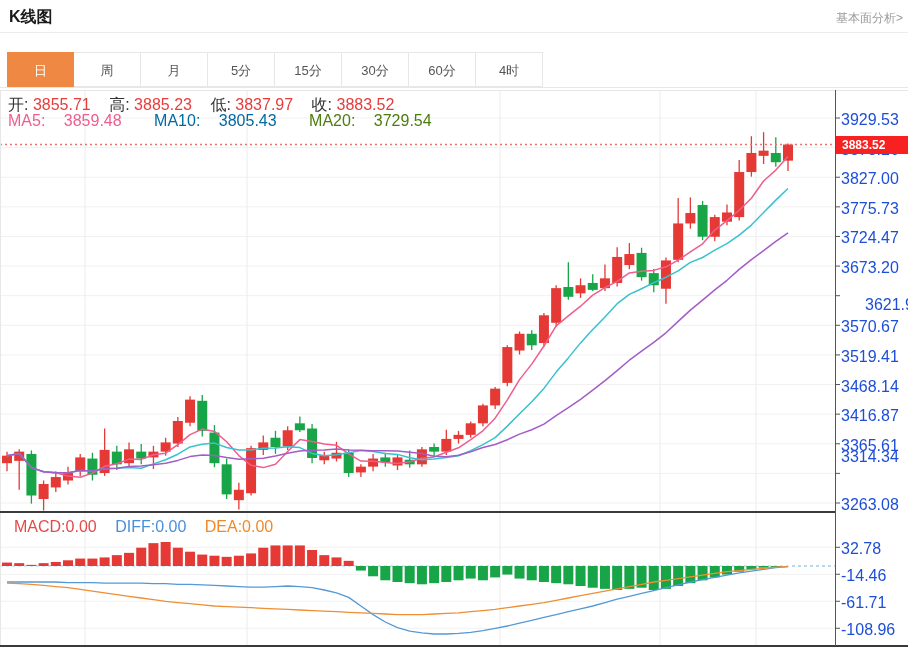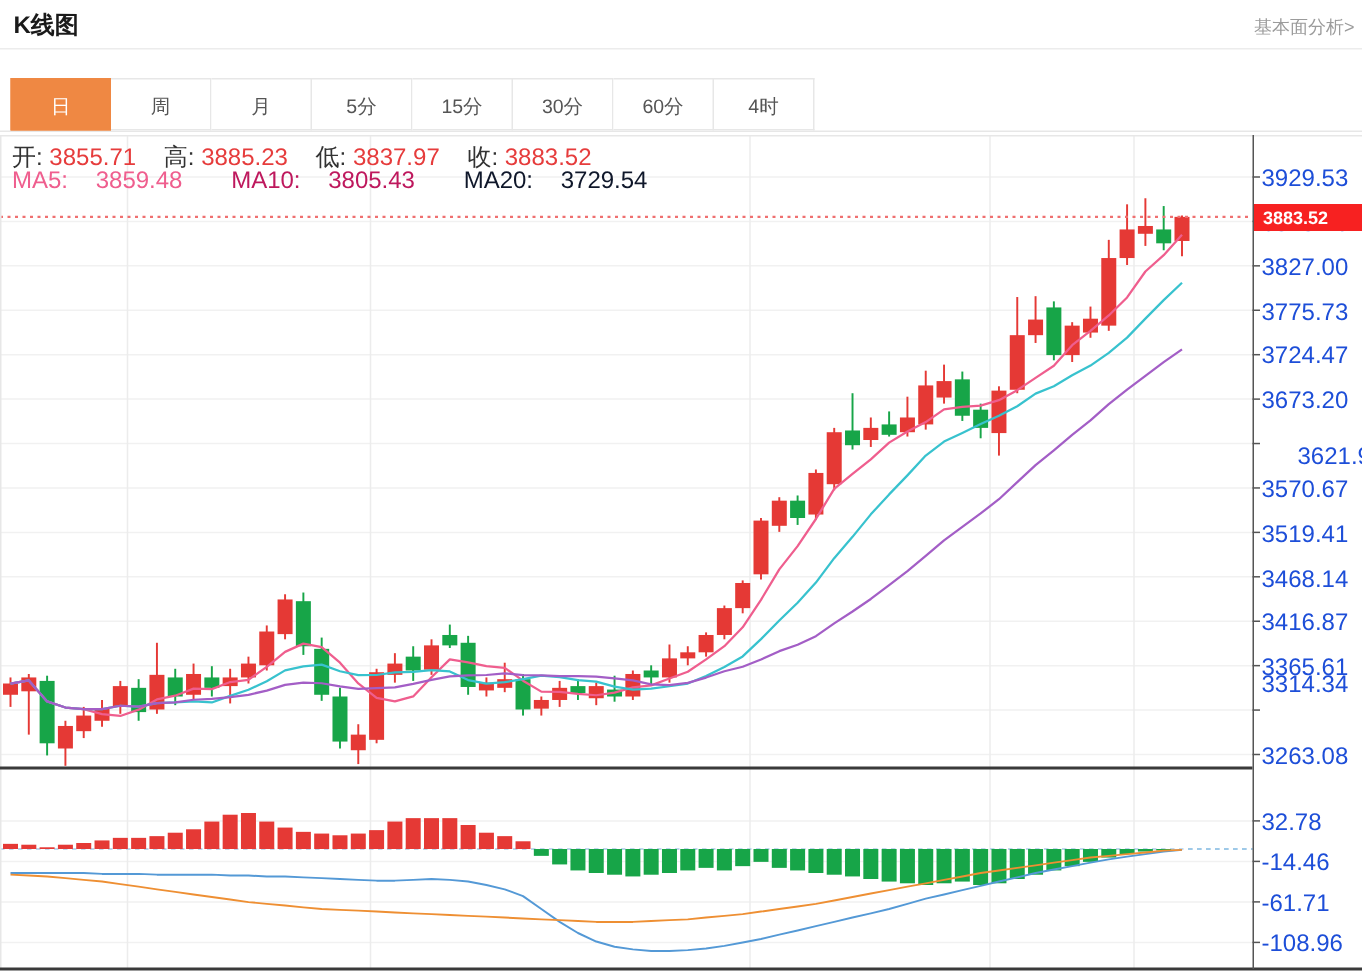--- a/index.html
+++ b/index.html
@@ -22,21 +22,21 @@
 
   .chart-panel { position:absolute; top:90px; left:0; width:908px; height:560px; }
   .chart-panel svg { position:absolute; top:0; left:0; }
 
   .readout { position:absolute; font-size:16px; white-space:nowrap; z-index:3; }
   .ohlc-row { top:5px; left:8px; }
   .ohlc-row .lbl { color:#333; }
   .ohlc-row .val { color:#e63c3c; margin-right:14px; }
   .ma-row { top:22px; left:8px; }
   .ma-row span { margin-right:14px; }
-  .ma5-txt { color:#ef5e8e; } .ma10-txt { color:#be185d; } .ma20-txt { color:#0f172a;text-align:right; }
+  .ma5-txt { color:#ef5e8e; } .ma10-txt { color:#0369a1; } .ma20-txt { color:#4d7c0f;text-align:right; }
   .macd-row { top:428px; left:14px; }
   .macd-row span { margin-right:14px; }
   .macd-txt { color:#e34a4a; } .diff-txt { color:#4a90d9; } .dea-txt { color:#ef8a2a; }
 
   .tick-label { position:absolute; left:841px; font-size:16px; color:#1d4ed8; z-index:1; }
   .price-badge { position:absolute; left:836px; top:46px; width:72px; height:18px;
     line-height:18px; background:#f72121; color:#fff; font-size:12px; font-weight:600;
     padding-left:6px; z-index:2; }
 </style>
 </head>
@@ -322,20 +322,25 @@
       <span class="lbl">收:</span>
       <span class="val">3883.52</span>
     </div>
 
     <div class="readout ma-row">
       <span class="ma5-txt"><span>MA5:</span> <span>3859.48</span></span>
       <span class="ma10-txt"><span>MA10:</span> <span>3805.43</span></span>
       <span class="ma20-txt"><span>MA20:</span> <span>3729.54</span></span>
     </div>
 
+    <div class="readout macd-row">
+      <span class="macd-txt">MACD:0.00</span>
+      <span class="diff-txt">DIFF:0.00</span>
+      <span class="dea-txt">DEA:0.00</span>
+    </div>
 
   <div class="tick-label" style="top: 21px;">3929.53</div>
       <div class="tick-label" style="top: 50.615px;">3878.26</div>
       <div class="tick-label" style="top: 80.23px;">3827.00</div>
       <div class="tick-label" style="top: 109.845px;">3775.73</div>
       <div class="tick-label" style="top: 139.46px;">3724.47</div>
       <div class="tick-label" style="top: 169.075px;">3673.20</div>
       <div class="tick-label" style="top: 206px; margin-left: 24px;">3621.94</div>
       <div class="tick-label" style="top: 228.305px;">3570.67</div>
       <div class="tick-label" style="top: 257.92px;">3519.41</div>

